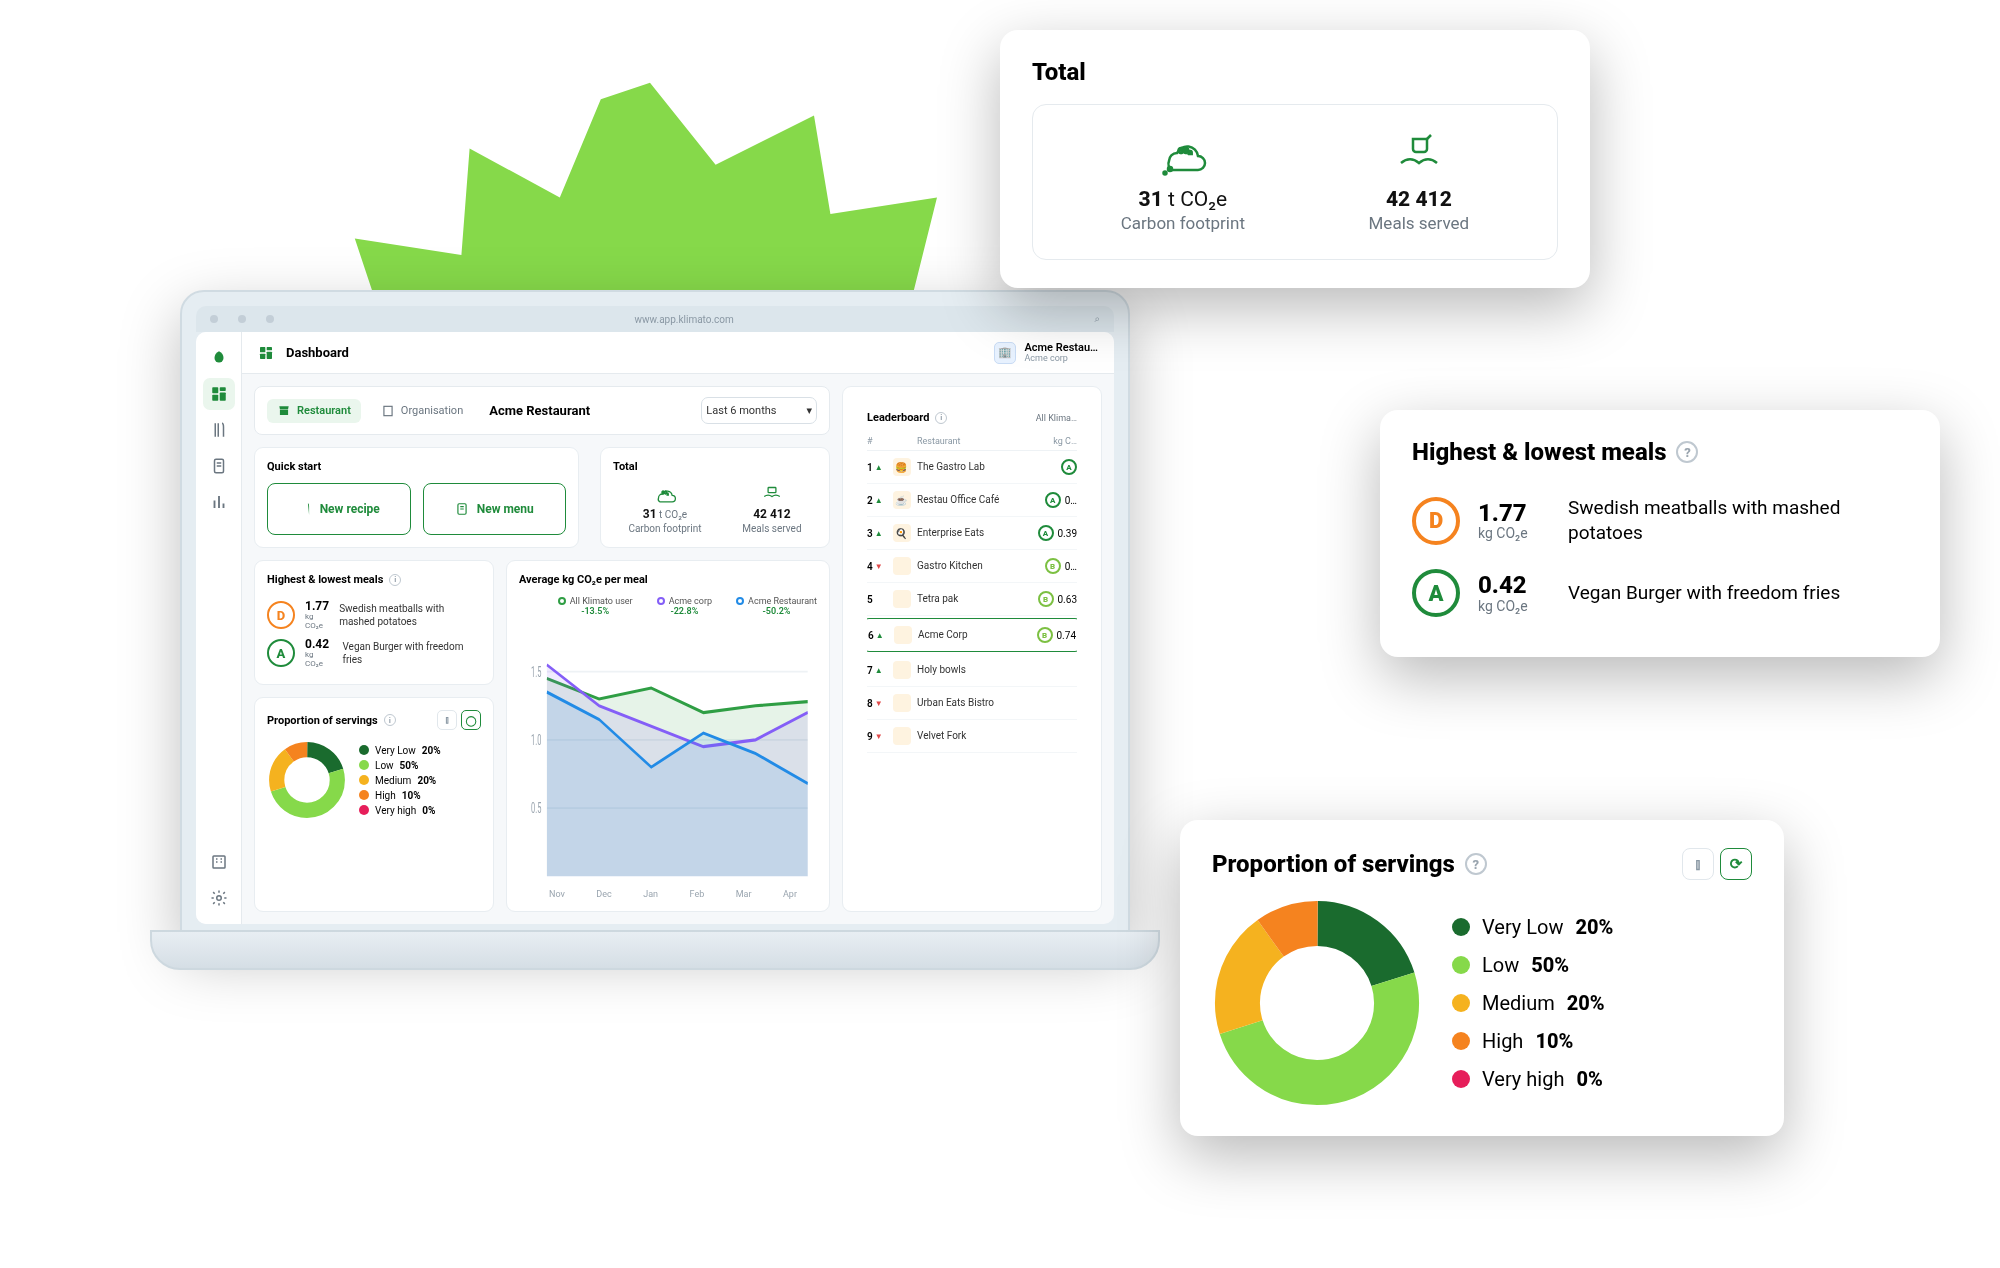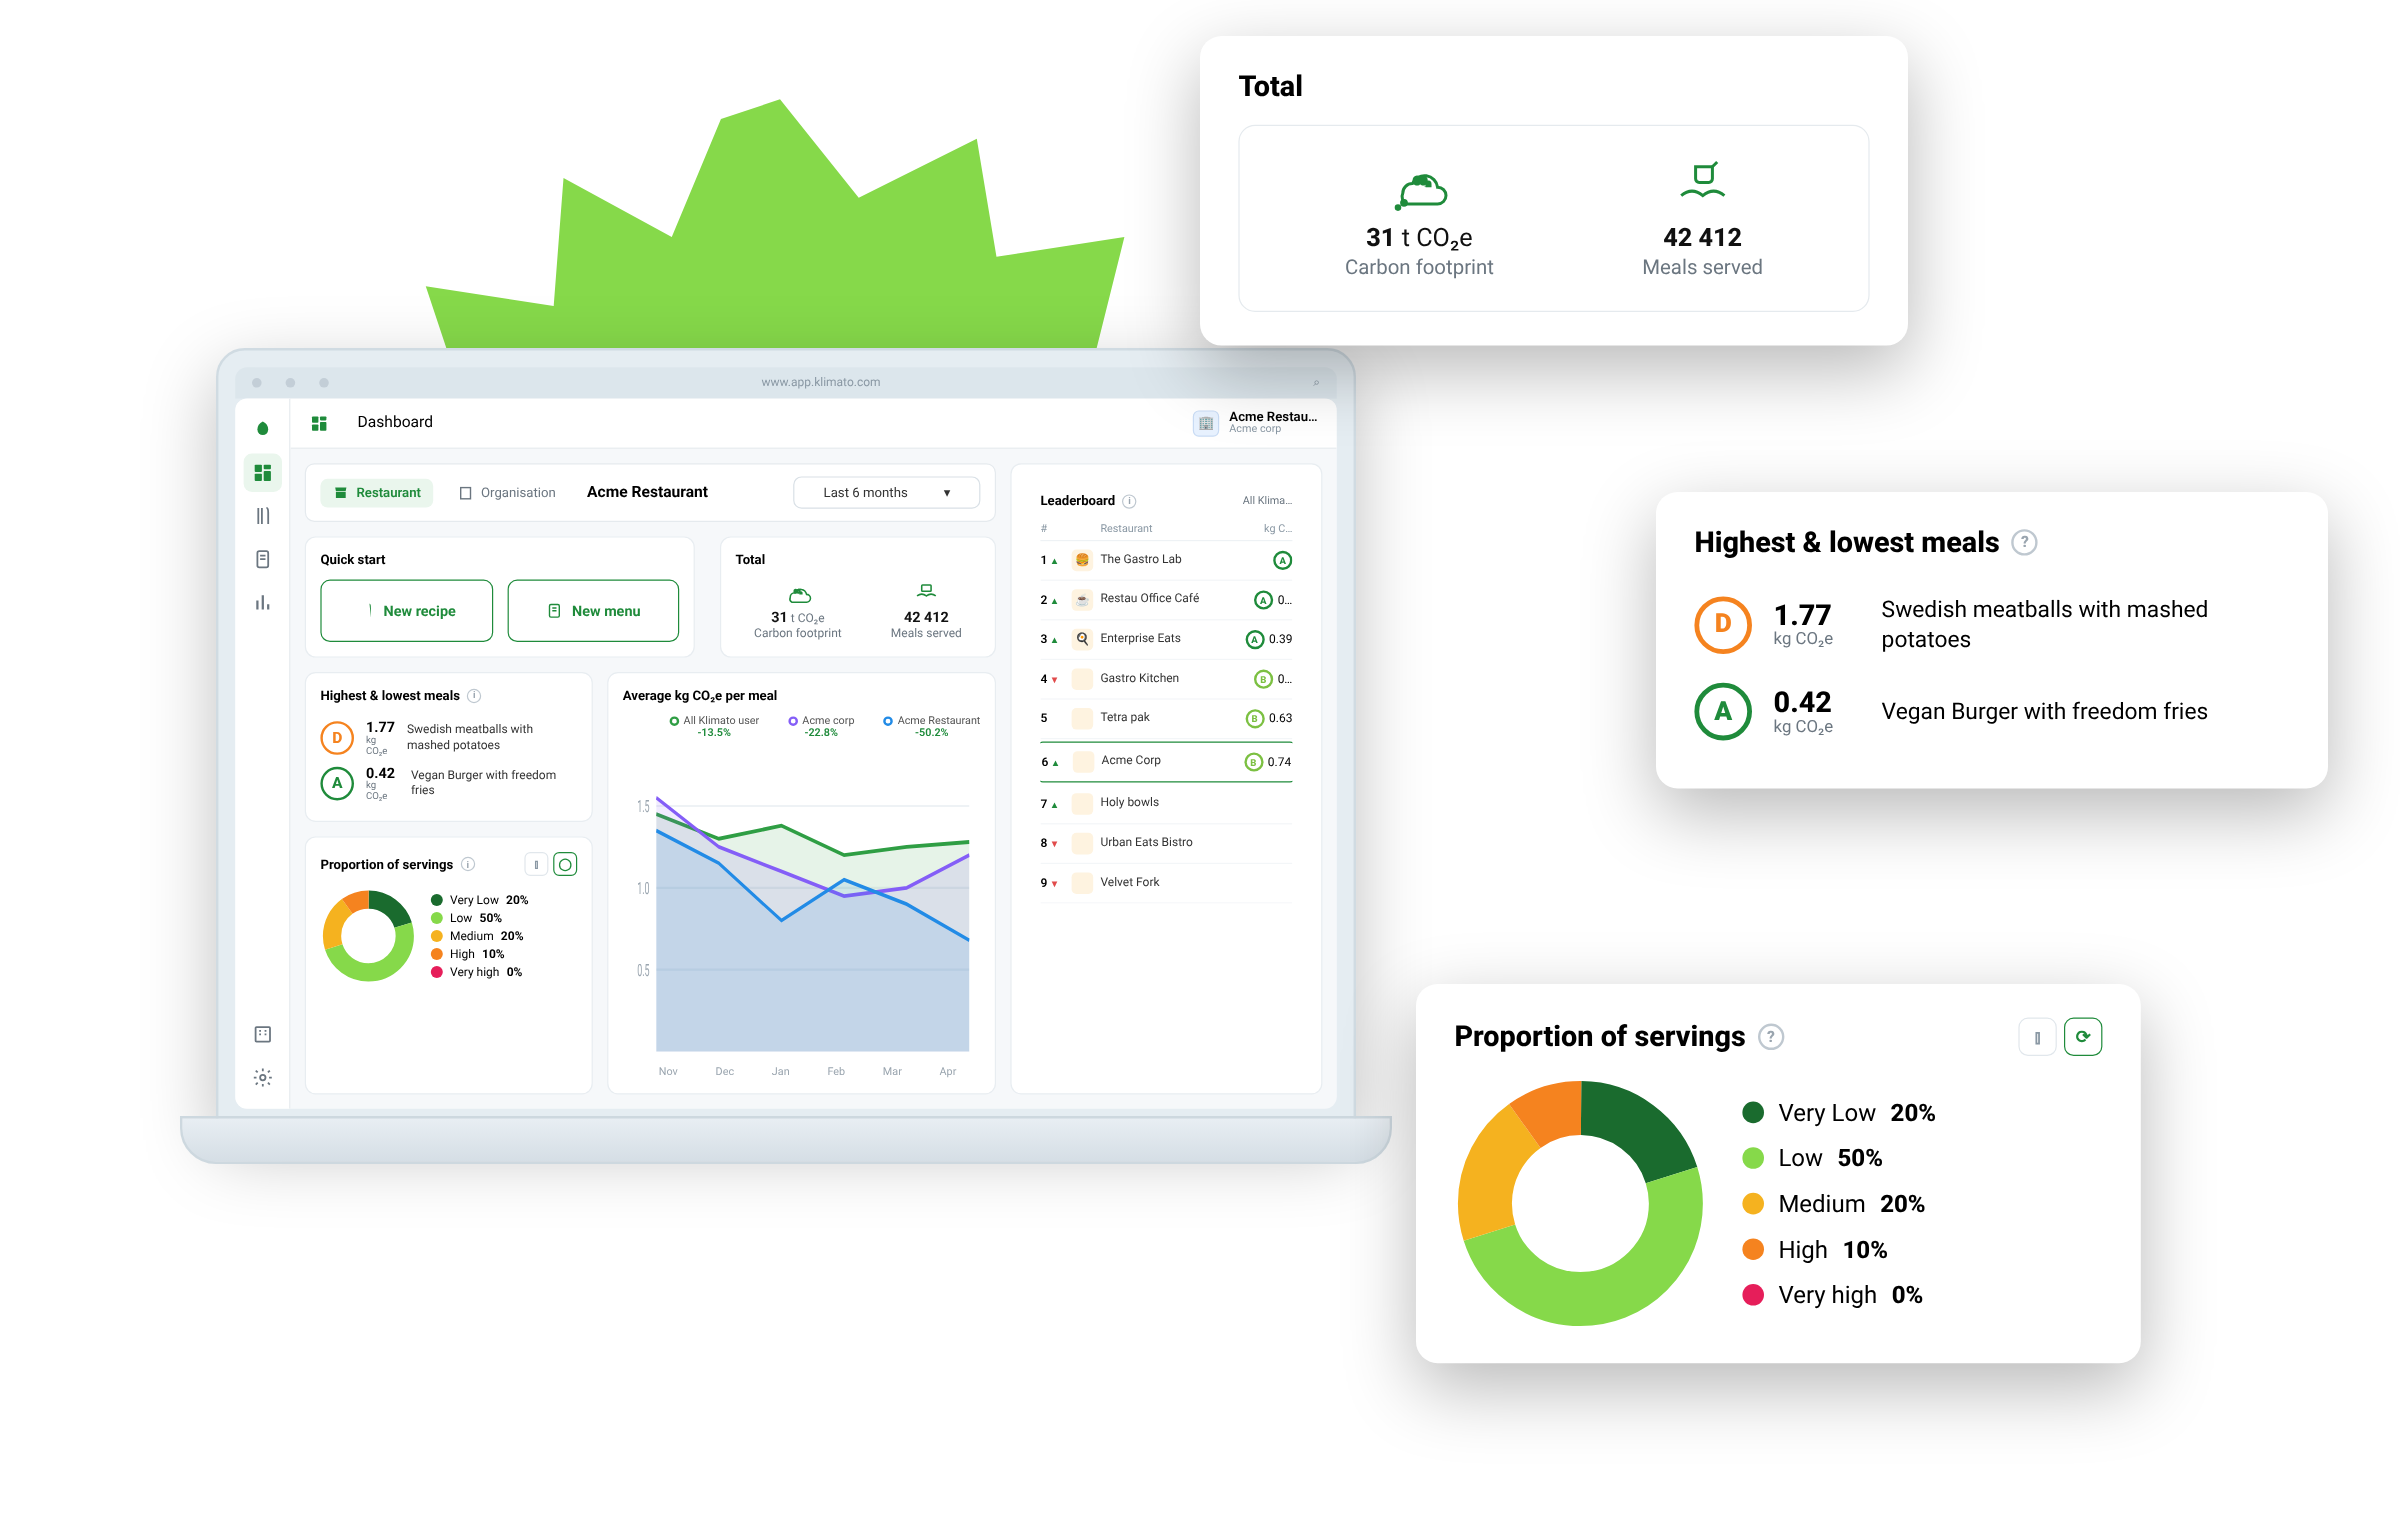--- a/index.html
+++ b/index.html
@@ -13,31 +13,31 @@
 .dot{width:8px;height:8px;border-radius:50%;background:#c3ced7}
 .url{flex:1;text-align:center}
 .app{position:absolute;left:14px;right:14px;top:40px;bottom:14px;background:#f6f8fa;border-radius:10px;display:flex;overflow:hidden}
 .sidebar{width:46px;background:#fff;border-right:1px solid #e5eaee;display:flex;flex-direction:column;align-items:center;padding:10px 0;gap:4px}
 .sideic{width:32px;height:32px;border-radius:7px;display:flex;align-items:center;justify-content:center;color:#6b7680;cursor:pointer}
 .sideic.active{background:#eaf6ed;color:#1f8b3b}
 .sideic svg{width:18px;height:18px}
 .side-bottom{margin-top:auto;display:flex;flex-direction:column;gap:4px}
 .main{flex:1;display:flex;flex-direction:column;overflow:hidden}
 .topbar{height:42px;background:#fff;border-bottom:1px solid #e5eaee;display:flex;align-items:center;padding:0 16px;gap:10px}
-.top-title{font-weight:400;font-size:13px;display:flex;align-items:center;gap:24px}
+.top-title{font-weight:700;font-size:13px;display:flex;align-items:center;gap:12px}
 .top-org{margin-left:auto;display:flex;align-items:center;gap:8px;font-size:11px}
 .org-av{width:22px;height:22px;border-radius:5px;background:#e8f2ff;border:1px solid #c9dcf5;display:flex;align-items:center;justify-content:center;font-size:11px}
 .content{flex:1;padding:12px;display:grid;grid-template-columns:1fr 260px;gap:12px;overflow:hidden}
 .left-col{display:flex;flex-direction:column;gap:12px}
 .filter-row{background:#fff;border-radius:8px;padding:10px 12px;display:flex;align-items:center;gap:10px;border:1px solid #e5eaee}
 .chip{display:flex;align-items:center;gap:6px;padding:5px 10px;border-radius:6px;font-size:11px;color:#6b7680;cursor:pointer}
 .chip.active{background:#eaf6ed;color:#1f8b3b;font-weight:600}
 .chip svg{width:14px;height:14px}
 .rest-name{font-weight:700;font-size:13px;margin-left:6px}
-.dropdown{margin-left:auto;border:1px solid #d9e0e6;border-radius:7px;padding:6px 24px;font-size:11px;display:flex;align-items:center;gap:30px;color:#333;cursor:pointer}
+.dropdown{margin-left:auto;border:1px solid #d9e0e6;border-radius:7px;padding:6px 4px;font-size:11px;display:flex;align-items:center;gap:30px;color:#333;cursor:pointer}
 .row2{display:grid;grid-template-columns:1fr 230px;gap:21px}
 .card{background:#fff;border-radius:9px;border:1px solid #e8edf1;padding:12px}
 .card-title{font-size:11px;font-weight:700;margin-bottom:10px;display:flex;align-items:center;gap:6px}
 .iinfo{width:12px;height:12px;border:1px solid #bfc8d0;border-radius:50%;display:inline-flex;align-items:center;justify-content:center;font-size:8px;color:#9aa5af}
 .qs-btns{display:flex;gap:12px}
 .qs-btn{flex:1;border:1.5px solid #1f8b3b;border-radius:8px;padding:18px 10px;display:flex;align-items:center;justify-content:center;gap:8px;color:#1f8b3b;font-weight:700;font-size:12px;cursor:pointer}
 .totals-mini{display:flex;gap:10px;justify-content:space-around;text-align:center}
 .tot-it{display:flex;flex-direction:column;align-items:center;gap:2px;font-size:10px;color:#6b7680}
 .tot-it .num{font-weight:700;color:#111;font-size:12px}
 .tot-it svg{width:26px;height:22px}

